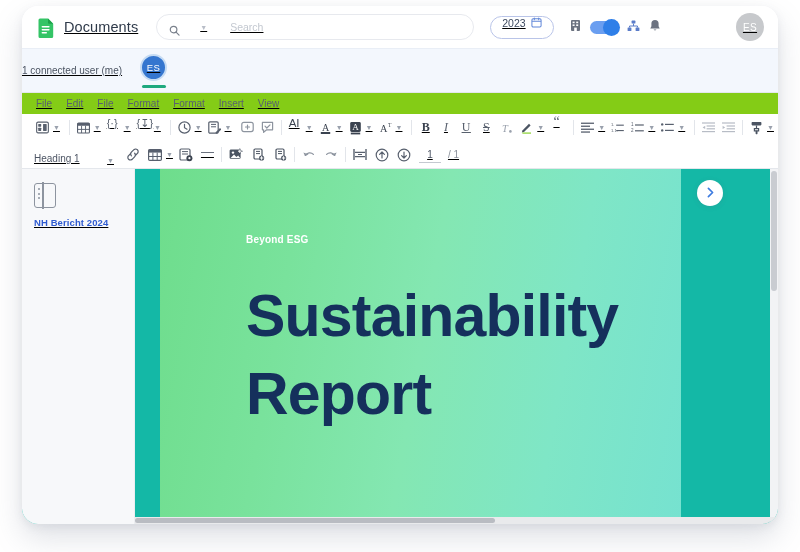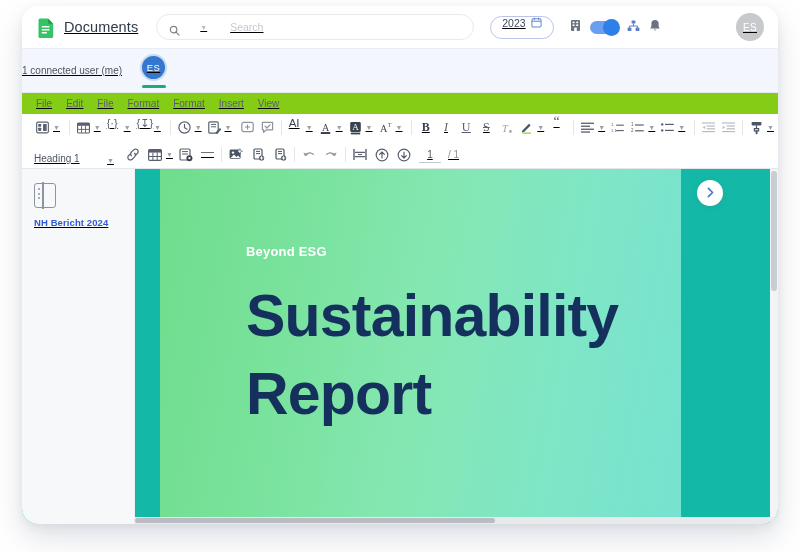--- a/index.html
+++ b/index.html
@@ -176,22 +176,22 @@
   #thumb-card .dots { position:absolute; left: 2.5px; top: 4px; }
   #thumb-card .dots i { display:block; width:2px; height:2px; background:#8d949f; border-radius:50%; margin-bottom:2.5px; }
   #doc-tree-label { font-size: 9.5px; color: #2f5bd0; font-weight: bold; letter-spacing:.1px; }
 
   #canvas-area { flex: 1; position: relative; overflow: hidden; }
   #page-gradient {
     position: absolute; left: 25px; top: 0; width: 521px; height: 100%;
     background: linear-gradient(100deg, #6edd8c 0%, #79e29c 25%, #84e7b2 50%, #7fe6c6 75%, #76e2d0 100%);
   }
   #slide-kicker {
-    position: absolute; left: 86px; top: 75px;
-    font-size: 13px; color: #ffffff; font-weight: bold; letter-spacing: .2px;
+    position: absolute; left: 86px; top: 65px;
+    font-size: 10px; color: #ffffff; font-weight: bold; letter-spacing: .2px;
   }
   #slide-title {
     position: absolute; left: 86px; top: 108px;
     width: 430px;
     font-size: 59px; line-height: 1.33;
     color: #15305c; font-weight: bold; letter-spacing: -.8px;
   }
   #next-page-btn {
     position: absolute; right: 55px; top: 11px;
     width: 26px; height: 26px; border-radius: 50%;

